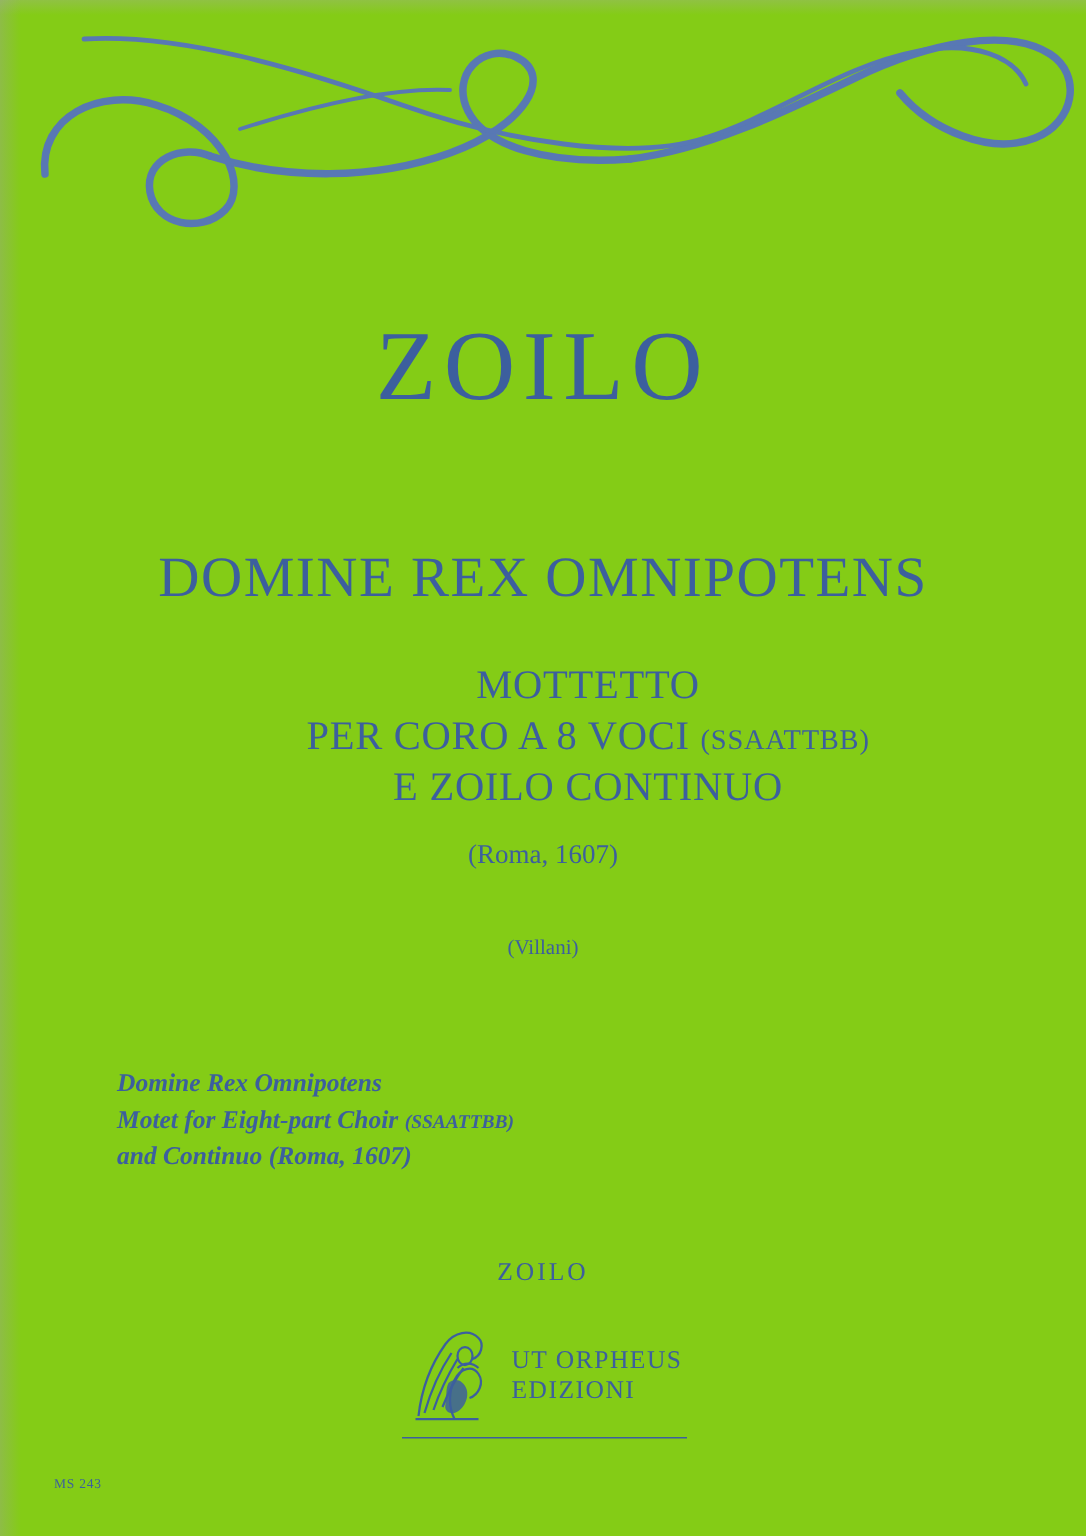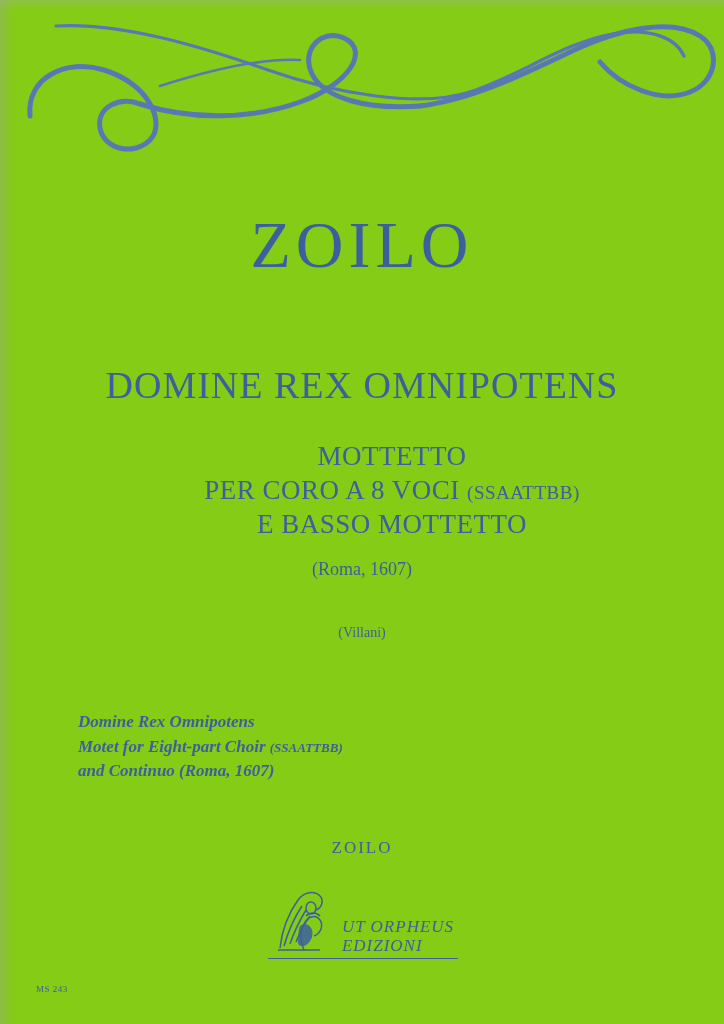--- a/index.html
+++ b/index.html
@@ -118,23 +118,22 @@
     letter-spacing: 2px;
   }
   
   .publisher {
     position: absolute;
     top: 878px;
     left: 0;
     width: 724px;
     height: 78px;
     display: flex;
-    align-items: flex-end;
+    align-items: center;
     justify-content: center;
-    font-style: italic;
   }
   .logo-mark {
     width: 62px;
     height: 70px;
     margin-right: 10px;
     position: relative;
   }
   .publisher-text {
     color: #3c5f9e;
     line-height: 1.15;
@@ -205,21 +204,21 @@
   <div class="main-title">DOMINE REX OMNIPOTENS</div>
 
   <div class="subtitle-block">
     <div class="subtitle-line">
       <span>MOTTETTO</span>
     </div>
     <div class="subtitle-line">
       <span>PER CORO A 8 VOCI </span><span class="small-caps">(SSAATTBB)</span>
     </div>
     <div class="subtitle-line">
-      <span>E BASSO MOTTETTO</span>
+      <span>E ZOILO CONTINUO</span>
     </div>
   </div>
 
   <div class="place-date">(Roma, 1607)</div>
 
   <div class="editor">(Villani)</div>
 
   <div class="english-block">
     <div>Domine Rex Omnipotens</div>
     <div>

